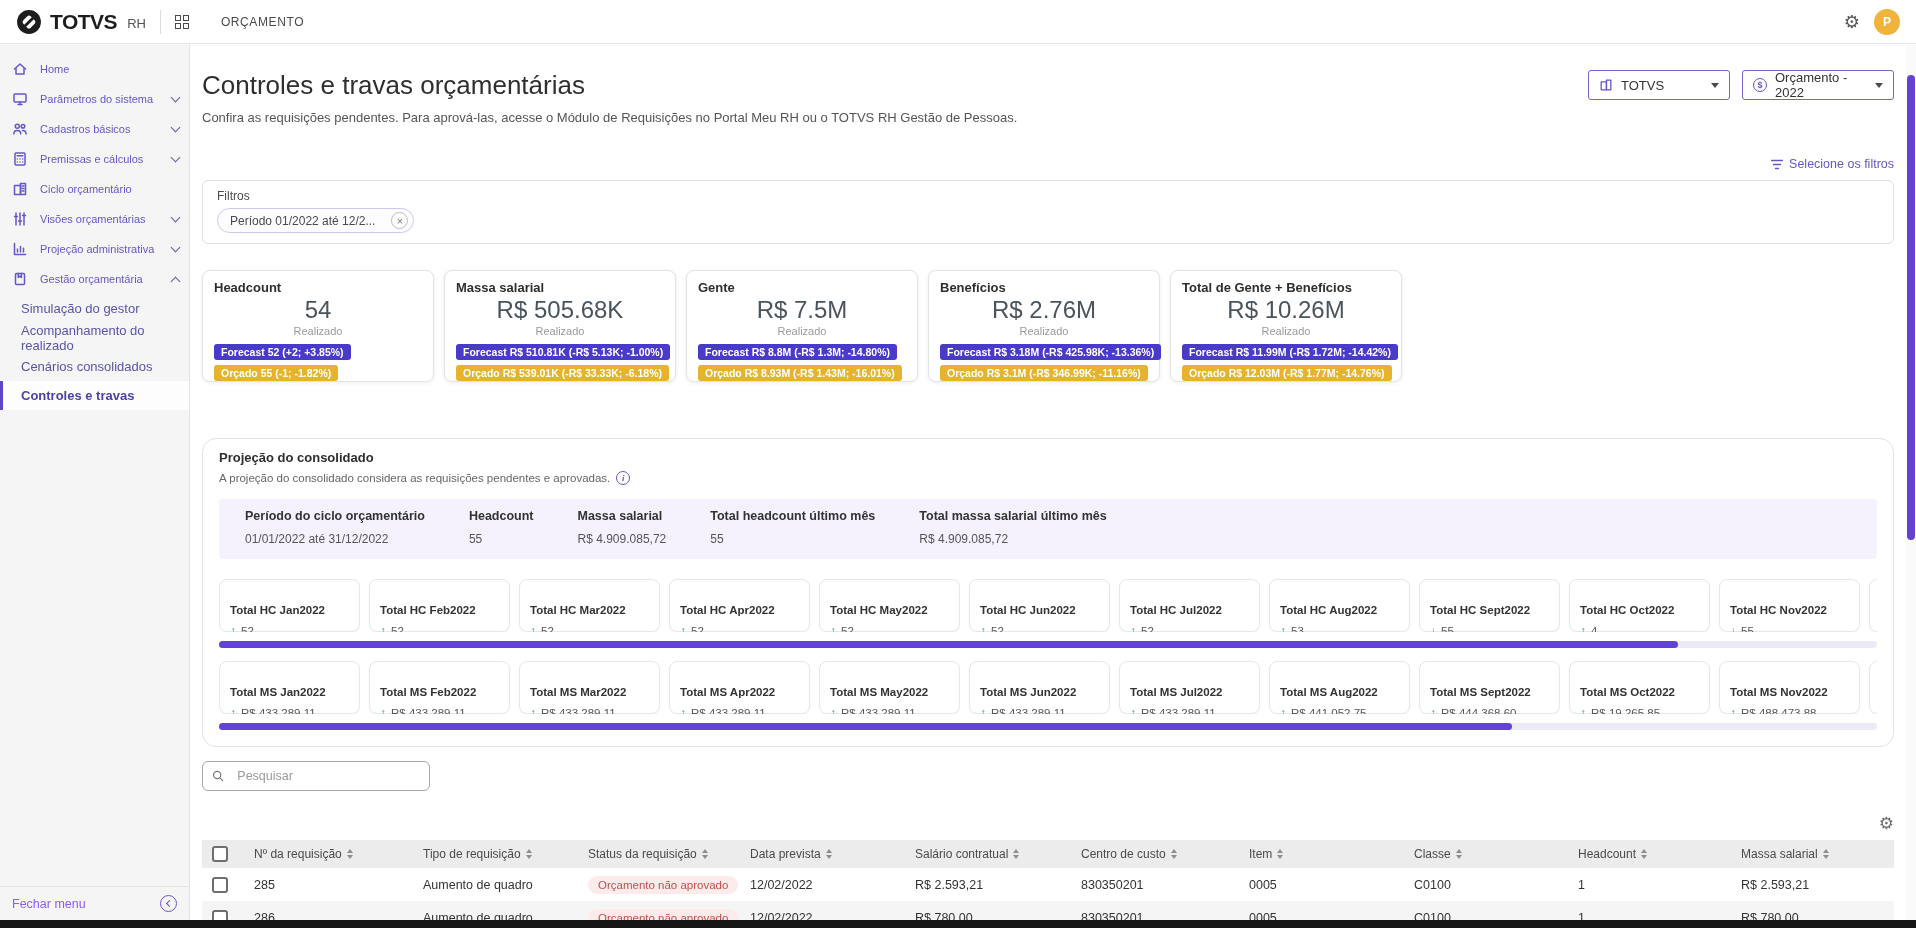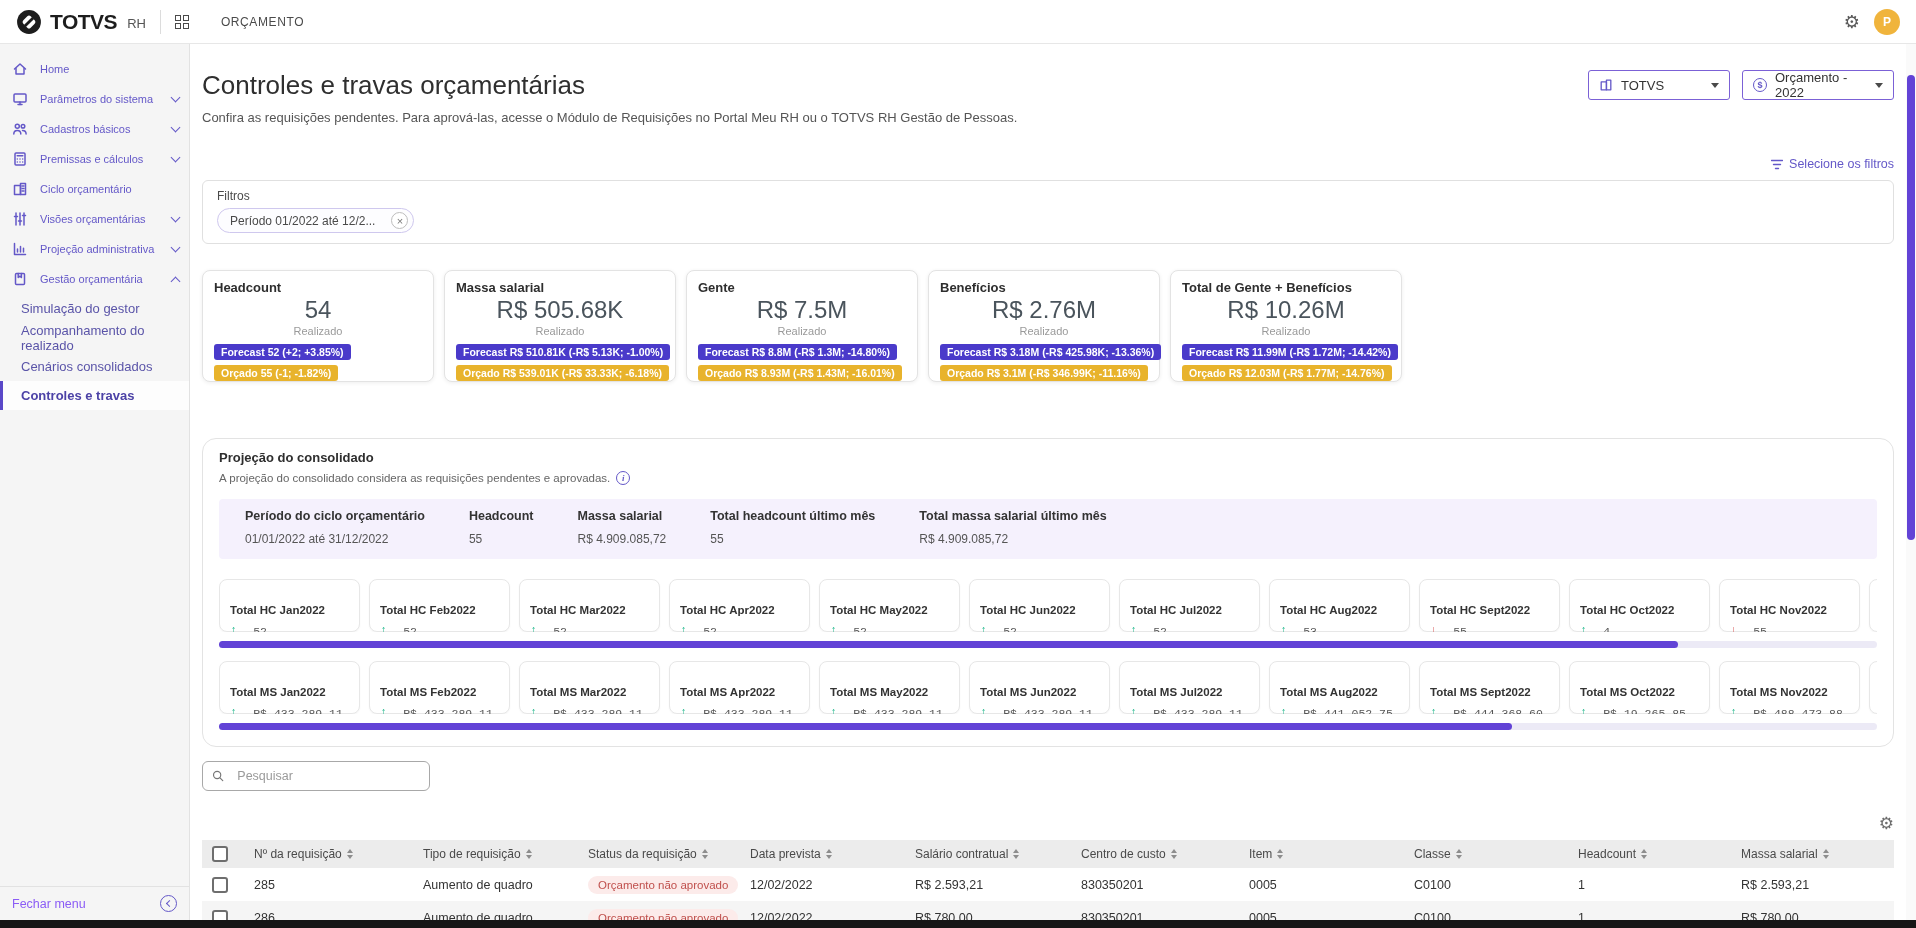--- a/index.html
+++ b/index.html
@@ -93,21 +93,21 @@
     font-size:9px; font-style:italic; font-weight:bold; display:flex; align-items:center; justify-content:center;
     font-family:"Liberation Serif", serif; cursor:pointer; }
   .cons-strip { background:#f5f1fd; border-radius:4px; margin-top:14px; padding:10px 10px 13px 26px;
     display:flex; gap:44px; }
   .strip-col .lbl { font-size:12.5px; font-weight:bold; color:#333; }
   .strip-col .val { font-size:12px; color:#555; margin-top:9px; }
   .month-row { display:flex; gap:9px; margin-top:20px; overflow:hidden; }
   .m-card { flex:none; width:141px; height:53px; border:1px solid #e7e7e7; border-radius:8px;
     background:#fff; box-shadow:0 1px 2px rgba(0,0,0,0.04); padding:24px 10px; }
   .m-label { font-size:11.5px; font-weight:bold; color:#333; white-space:nowrap; overflow:hidden; }
-  .m-val { margin-top:8px; font-size:11.5px; color:#555; display:flex; align-items:center; gap:16px; white-space:nowrap;font-family:Liberation Mono, monospace; }
+  .m-val { margin-top:8px; font-size:11.5px; color:#555; display:flex; align-items:center; gap:5px; white-space:nowrap; }
   .trend::before { content:"\2191"; color:#26b98e; font-size:12px; }
   .trend[data-dir="down"]::before { content:"\2193"; color:#d95c5c; }
   .hscroll { height:7px; background:#eceaf6; border-radius:4px; margin-top:9px; position:relative; }
   .hscroll .thumb { position:absolute; left:0; top:0; height:7px; border-radius:4px; background:#6243d6; cursor:pointer; }
   .hscroll.hc .thumb { width:88%; }
   .hscroll.ms .thumb { width:78%; }
 
   
   .search-box { margin-top:14px; width:228px; height:30px; border:1px solid #a8a8a8; border-radius:6px;
     display:flex; align-items:center; padding:0 9px; gap:13px; background:#fff; }

